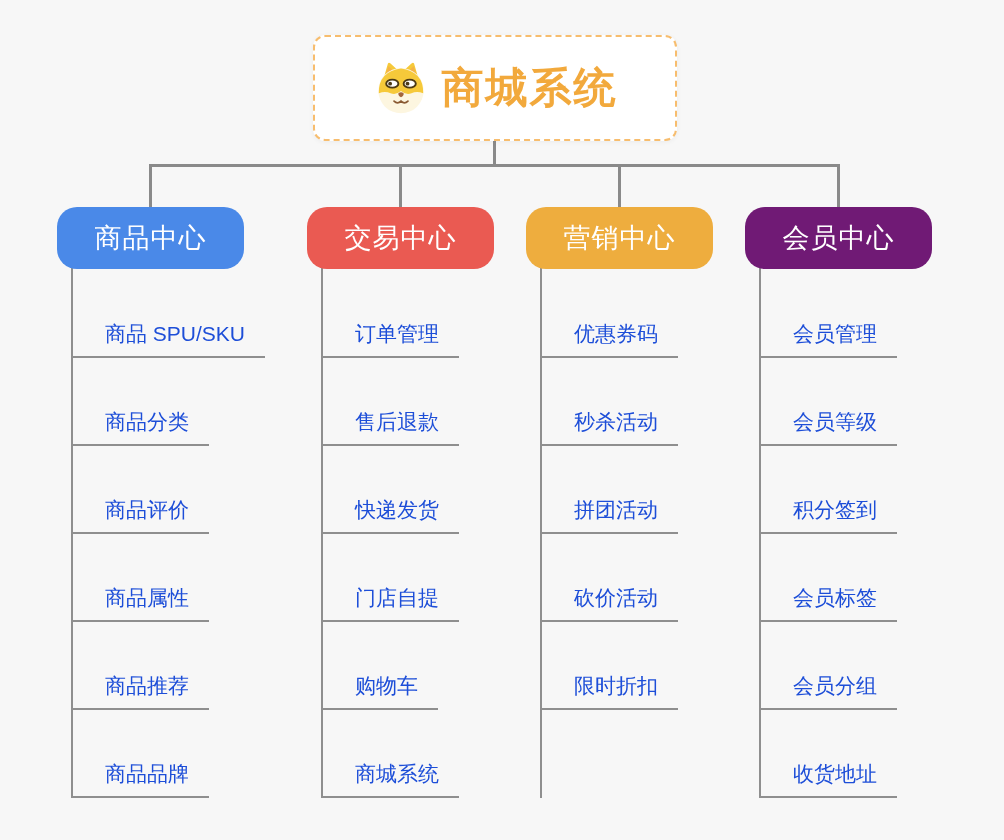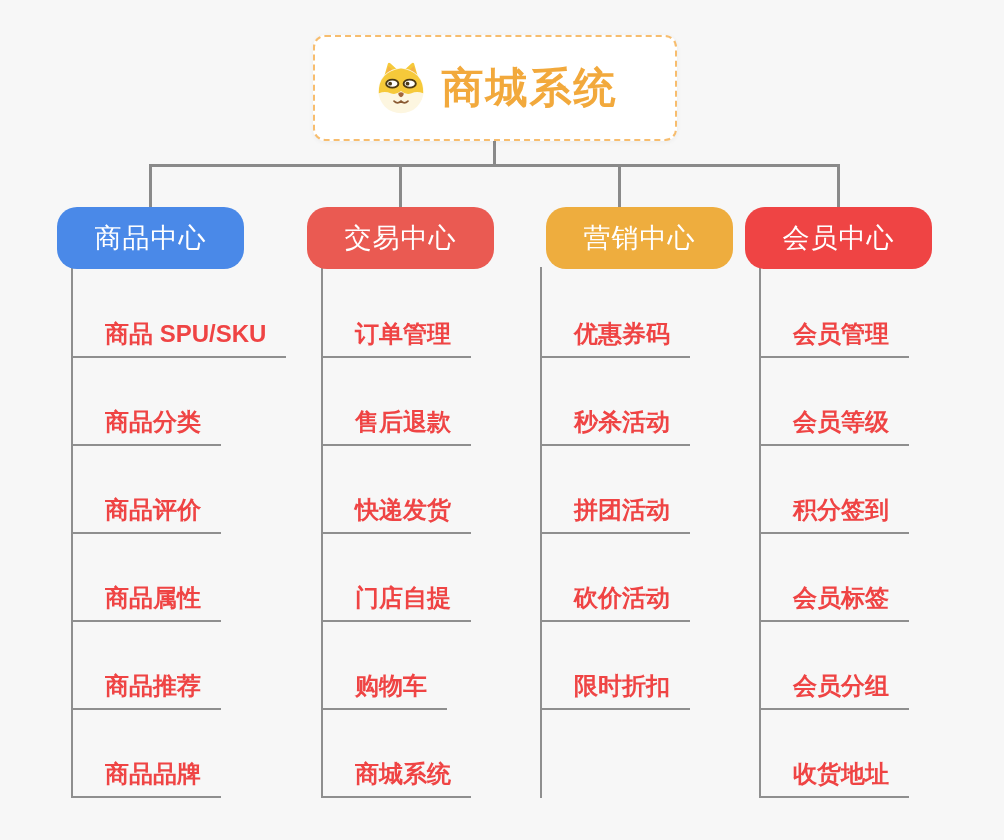--- a/index.html
+++ b/index.html
@@ -71,26 +71,25 @@
     position: absolute;
     left: 14px; top: 60px;
     width: 2px; height: 531px;
     background: #8f8f8f;
   }
   .leaf {
     position: absolute;
     left: 14px;
     padding: 0 20px 7px 34px;
     border-bottom: 2px solid #8f8f8f;
-    font-size: 24px;
+    font-size: 21px;
     line-height: 30px;
-    color: #ef4444;
+    color: #1d4ed8;
     white-space: nowrap;
     z-index: 2;
-    font-weight: bold;
   }
   .leaf:nth-of-type(1) { top: 112px; }
   .leaf:nth-of-type(2) { top: 200px; }
   .leaf:nth-of-type(3) { top: 288px; }
   .leaf:nth-of-type(4) { top: 376px; }
   .leaf:nth-of-type(5) { top: 464px; }
   .leaf:nth-of-type(6) { top: 552px; }
 
   
   .leaf.r1 { top: 112px; } .leaf.r2 { top: 200px; text-align: right; } .leaf.r3 { top: 288px; }
@@ -148,31 +147,31 @@
     <div class="spine"></div>
     <div class="leaf r1">订单管理</div>
     <div class="leaf r2">售后退款</div>
     <div class="leaf r3">快递发货</div>
     <div class="leaf r4">门店自提</div>
     <div class="leaf r5">购物车</div>
     <div class="leaf r6">商城系统</div>
   </div>
 
   <div class="branch" style="left:526px;">
-    <div class="branch-header" style="background-color: rgb(238, 173, 62); margin-left: 20px;">营销中心</div>
+    <div class="branch-header" style="background-color: rgb(238, 173, 62);">营销中心</div>
     <div class="spine"></div>
     <div class="leaf r1">优惠券码</div>
     <div class="leaf r2">秒杀活动</div>
     <div class="leaf r3">拼团活动</div>
     <div class="leaf r4">砍价活动</div>
     <div class="leaf r5">限时折扣</div>
   </div>
 
   <div class="branch" style="left:745px;">
-    <div class="branch-header" style="background-color: #ef4444;">会员中心</div>
+    <div class="branch-header" style="background-color: #701a75;">会员中心</div>
     <div class="spine"></div>
     <div class="leaf r1">会员管理</div>
     <div class="leaf r2">会员等级</div>
     <div class="leaf r3">积分签到</div>
     <div class="leaf r4">会员标签</div>
     <div class="leaf r5">会员分组</div>
     <div class="leaf r6">收货地址</div>
   </div>
 
 </div>

